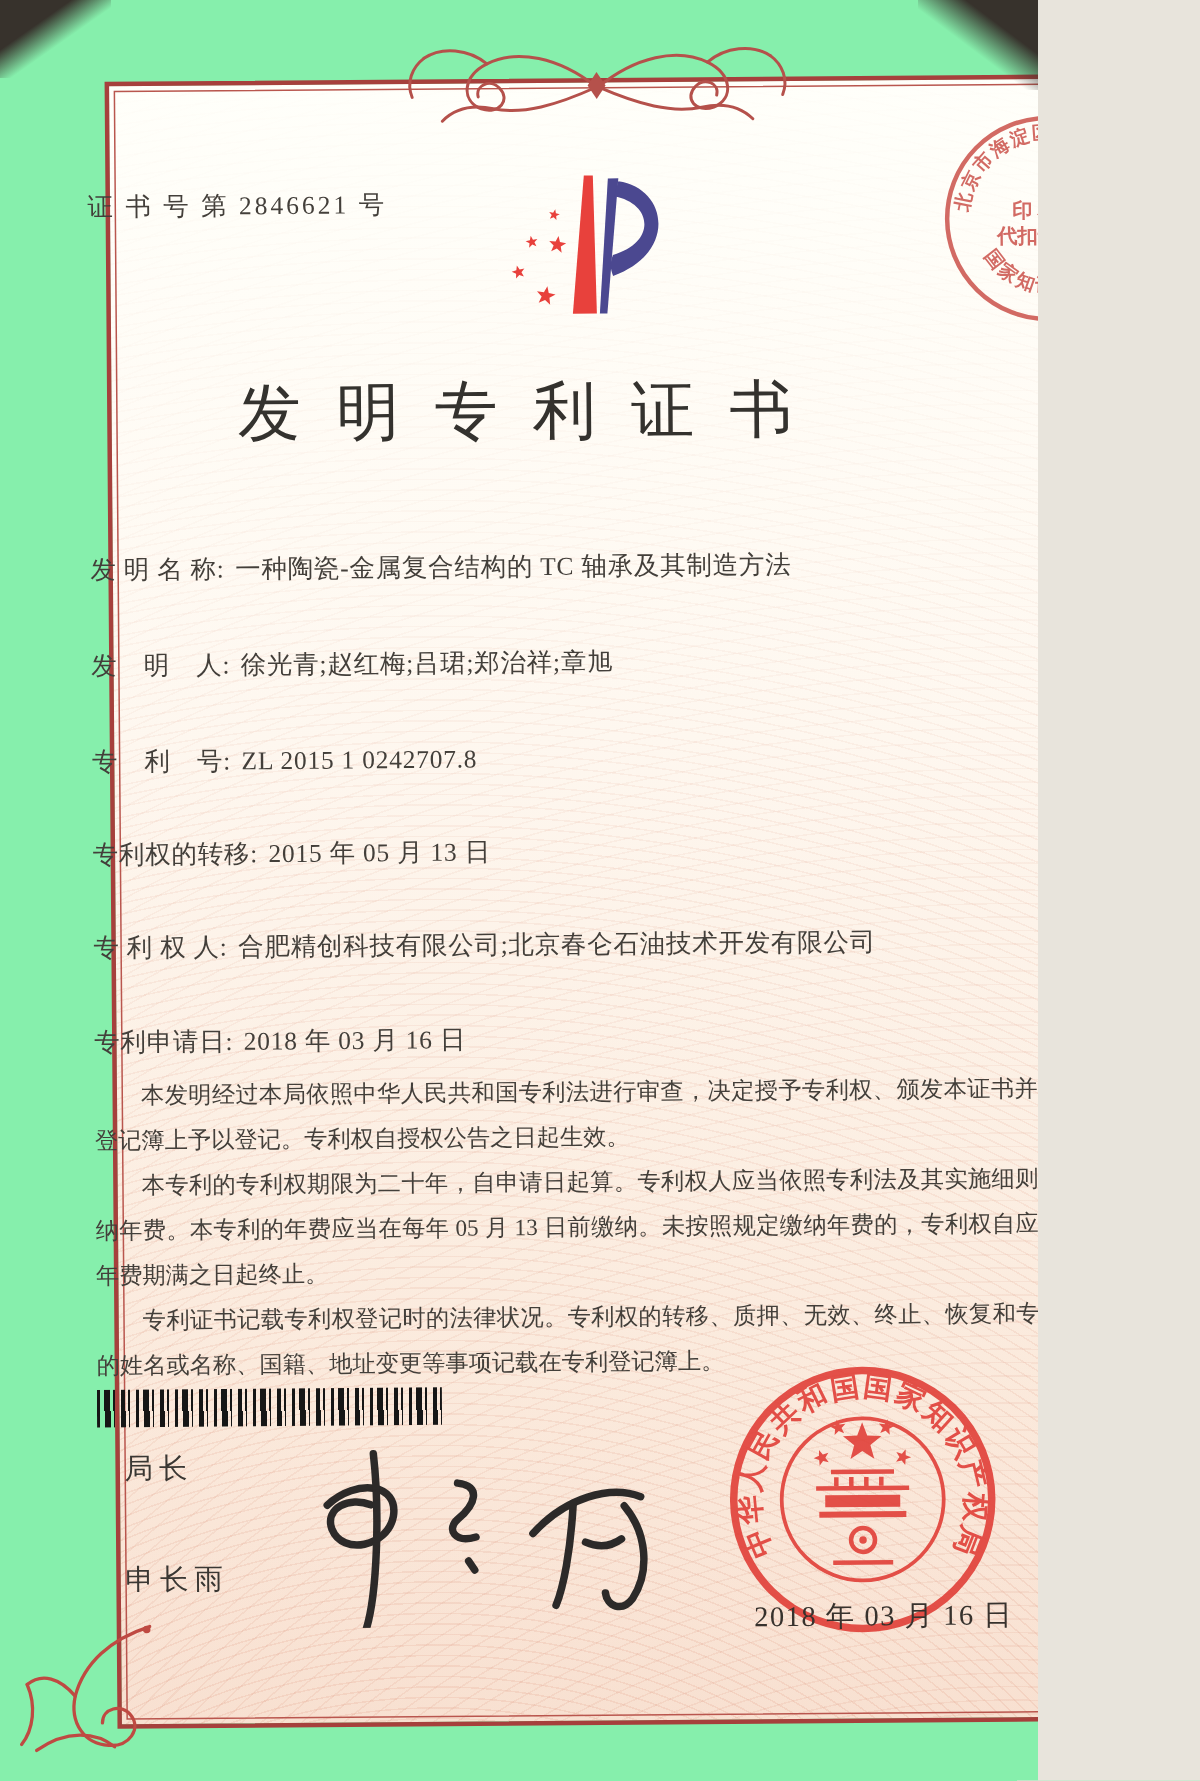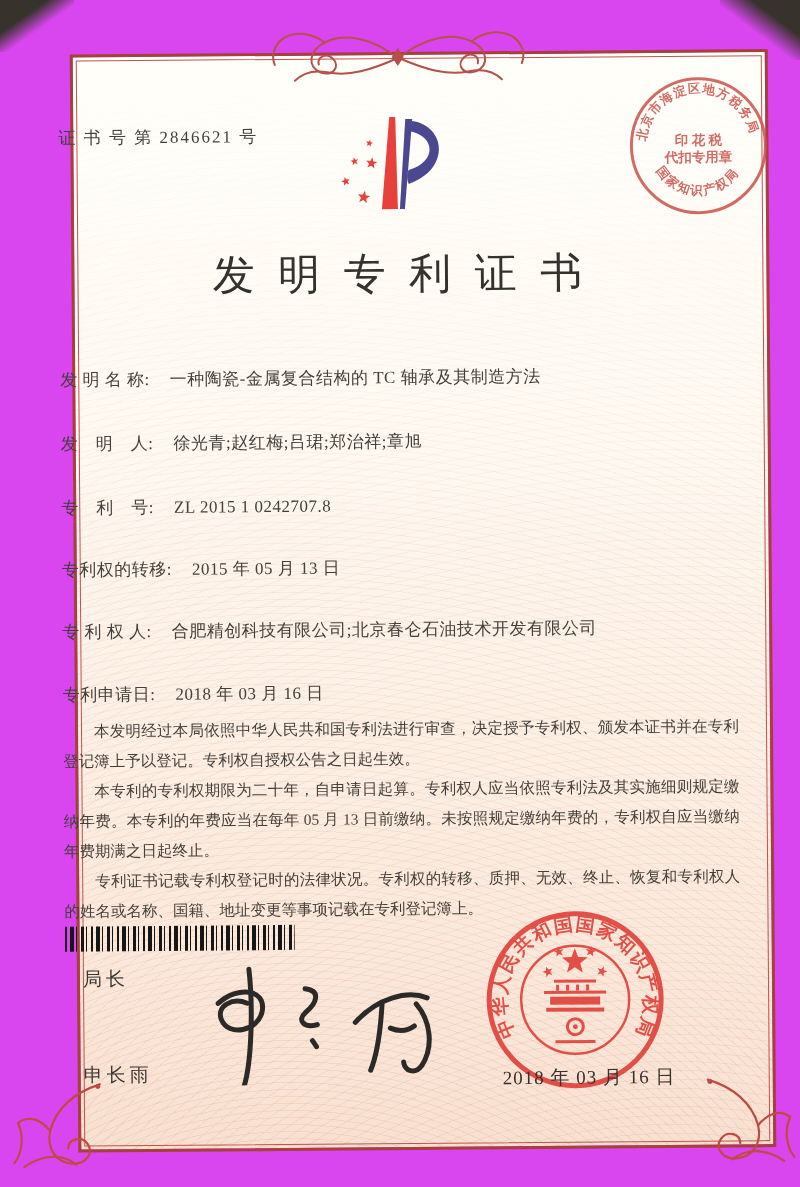--- a/index.html
+++ b/index.html
@@ -1,17 +1,17 @@
 <!DOCTYPE html>
 <html><head>
 <meta charset="utf-8">
 <style>
   html,body{margin:0;padding:0;background:#e8e4dc;}
-  .page{position:relative;width:800px;height:1187px;overflow:hidden;
-        background:#d946ef;font-family:"Liberation Serif","DejaVu Serif",serif;}
+  .page{position:relative;width:692px;height:1187px;overflow:hidden;
+        background:#86efac;font-family:"Liberation Serif","DejaVu Serif",serif;}
   
   .corner-shade{position:absolute;z-index:6;pointer-events:none;}
   .corner-shade.tl{left:0;top:0;width:74px;height:52px;
         background:linear-gradient(to bottom right,#37322c 32%,rgba(55,50,44,0) 55%);}
   .corner-shade.tr{right:0;top:0;width:80px;height:60px;
         background:linear-gradient(to bottom left,#37322c 30%,rgba(55,50,44,0) 55%);}
   .cert{position:absolute;inset:0;transform:rotate(-0.45deg);transform-origin:400px 600px;}
   
   .frame{position:absolute;left:74px;top:52px;width:692px;height:1092px;
         border:3px solid #a6403c;z-index:0;
@@ -20,34 +20,34 @@
                           rgba(255,250,243,0.4) 48%,rgba(255,248,240,0.05) 100%),
           repeating-radial-gradient(circle at 30% 135%,rgba(221,148,124,0) 0 6px,rgba(221,148,124,0.20) 6px 7px),
           repeating-radial-gradient(circle at 85% 150%,rgba(221,148,124,0) 0 8px,rgba(218,146,122,0.16) 8px 9px),
           linear-gradient(180deg,#fffdf6 0%,#fdf3e9 40%,#fae7d8 75%,#f8dfcf 100%);}
   .frame::after{content:"";position:absolute;inset:3px;border:1px solid #b9564e;}
   .abs{position:absolute;}
   .cert-no{left:62px;top:124px;font-size:17px;letter-spacing:2px;color:#433f3a;z-index:2;}
   .doc-title{left:0;right:0;top:246px;text-align:center;font-size:42px;font-weight:400;
         color:#34322e;letter-spacing:0.56em;padding-left:0.56em;z-index:2;}
   .row{left:62px;width:676px;font-size:17px;color:#433f3a;z-index:2;letter-spacing:0.5px;}
-  .row .flabel{margin-right:20px;}
+  .row .flabel{margin-right:7px;}
   .paras{left:62px;top:714px;width:676px;z-index:2;color:#433f3a;}
   .paras p{margin:0;font-size:15.5px;line-height:30px;text-indent:2em;text-align:justify;}
   .barcode{left:62px;top:924px;width:230px;height:25px;z-index:2;
         background-image:repeating-linear-gradient(90deg,
           #161616 0 2px,transparent 2px 5px,
           #161616 5px 9px,transparent 9px 11px,
           #161616 11px 12px,transparent 12px 16px,
           #161616 16px 19px,transparent 19px 21px,
           #161616 21px 22px,transparent 22px 26px);}
   .signer{left:80px;z-index:2;font-family:"Liberation Sans","DejaVu Sans",sans-serif;
         font-size:19px;letter-spacing:4px;color:#3a3733;}
   .signer.role{top:964px;}
-  .signer.name{top:1038px;margin-top:22px;}
+  .signer.name{top:1038px;}
   .issue-date{left:499px;top:1066px;font-size:19px;letter-spacing:1px;color:#37322d;z-index:4;}
   svg{display:block;}
   .stamp{z-index:3;}
   .sig{z-index:4;}
   .deco{z-index:1;}
 </style>
 </head>
 <body>
 
 <svg width="0" height="0" style="position:absolute" aria-hidden="true">

